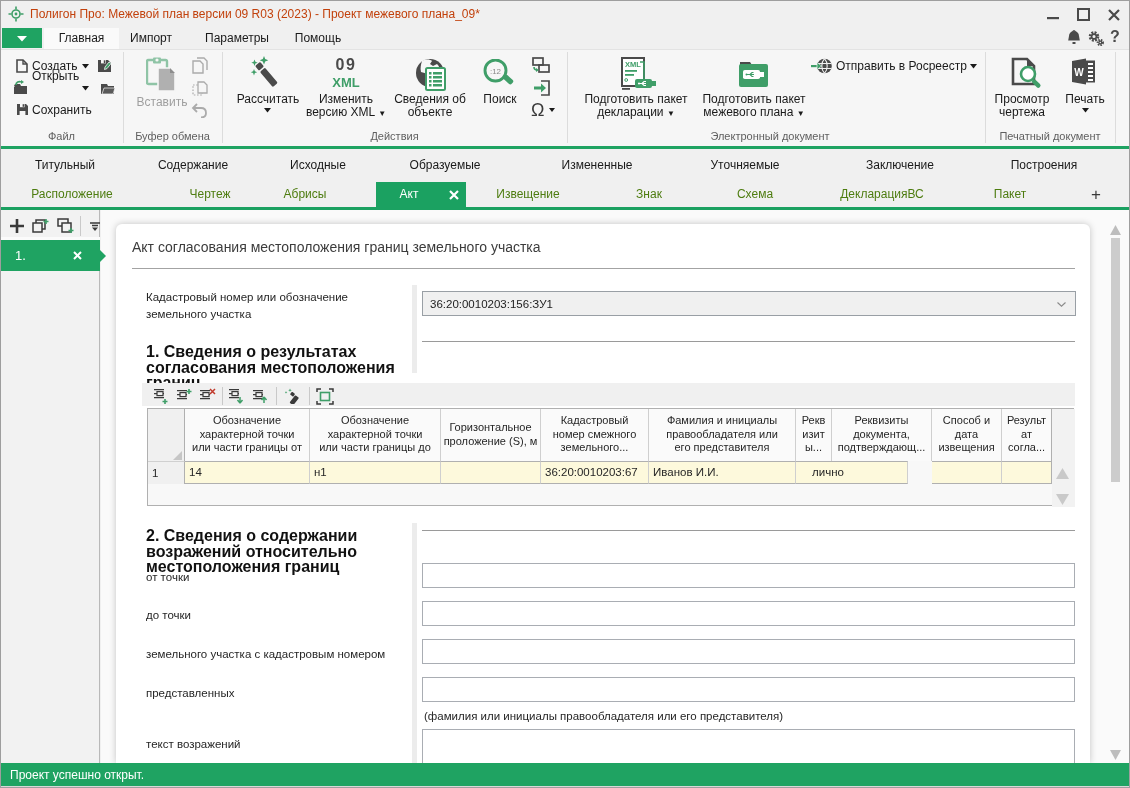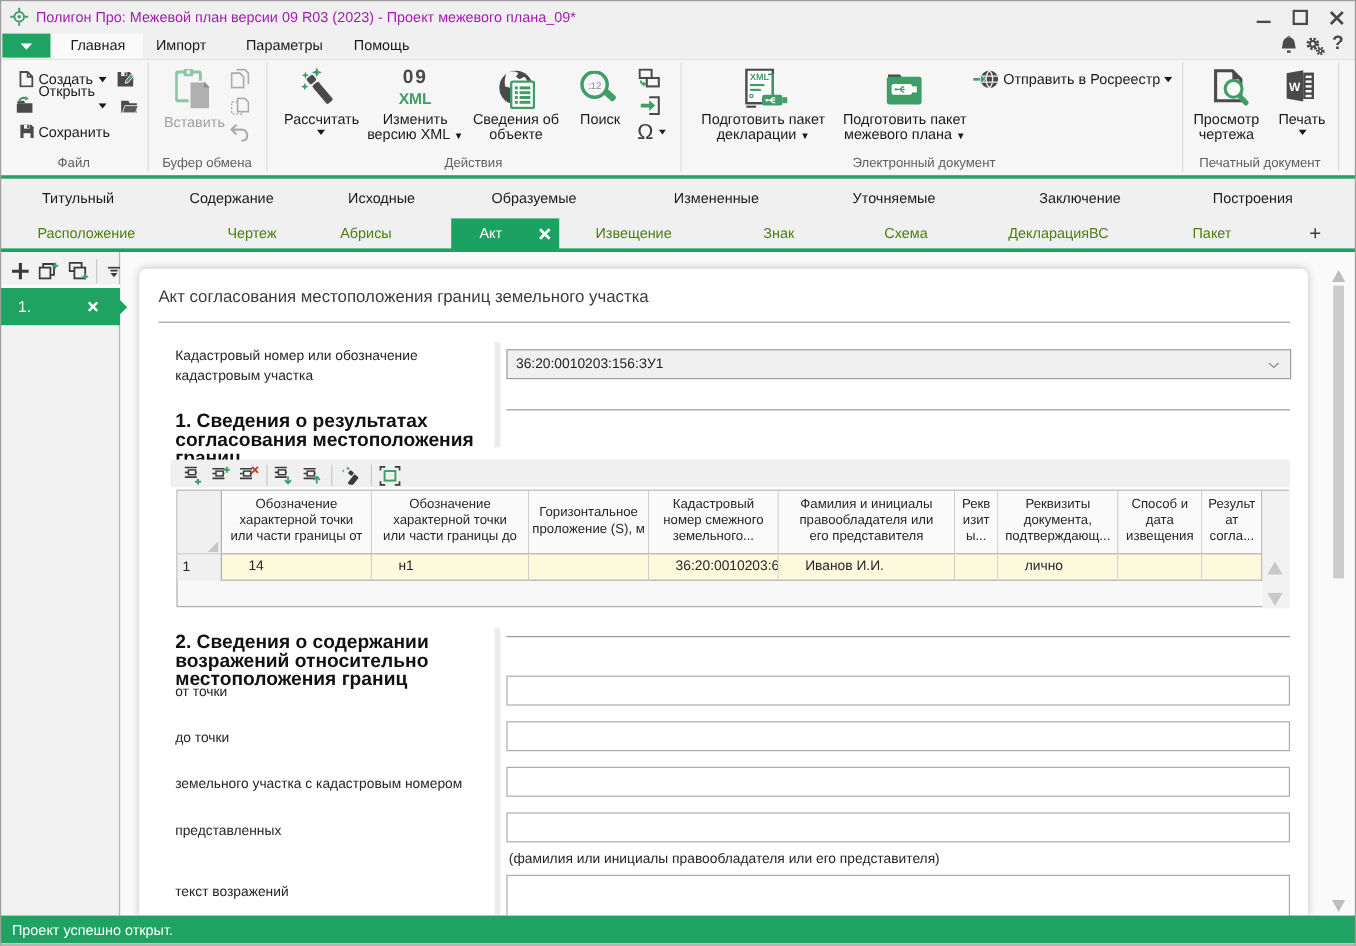--- a/index.html
+++ b/index.html
@@ -4,21 +4,21 @@
 <style>
 * { margin:0; padding:0; box-sizing:border-box; }
 html,body { width:1130px; height:788px; overflow:hidden; }
 body { font-family:"Liberation Sans", sans-serif; background:#f0f0f0; position:relative;
        box-shadow: inset 0 0 0 1px #9b9b9b; }
 .abs { position:absolute; }
 svg.abs, div.icoz { z-index:6; }
 svg { display:block; }
 
 #titlebar { left:0; top:0; width:1130px; height:28px; background:#f0f0f0; }
-#title-text { left:30px; top:0; height:28px; line-height:28px; font-size:12px; color:#a21caf; }
+#title-text { left:30px; top:0; height:28px; line-height:28px; font-size:12px; color:#c2410c; }
 
 #menurow { left:0; top:28px; width:1130px; height:21px; background:#f0f0f0; }
 #menubtn { left:2px; top:28px; width:40px; height:20px; background:#1fa362; }
 #menubtn svg { margin:8px auto 0; }
 .menutab { top:28px; height:21px; line-height:21px; font-size:12px; color:#1a1a1a; text-align:center; }
 #mt-active { left:44px; top:28px; width:75px; height:21px; background:#fafafa; }
 
 #ribbon { left:0; top:49px; width:1130px; height:97px; background:#f6f6f6; border-top:1px solid #e3e3e3;}
 .rsep { top:52px; width:1px; height:91px; background:#dcdcdc; }
 .rlabel { top:130px; height:13px; font-size:11px; color:#5f5f5f; text-align:center; }
@@ -49,21 +49,21 @@
 #combo { left:422px; top:291px; width:654px; height:25px; background:#f0f0f0; border:1px solid #999fa5; }
 #combo .val { position:absolute; left:7px; top:0; line-height:24px; font-size:11.5px; color:#222; }
 .inp { left:422px; width:653px; height:25px; background:#fff; border:1px solid #a9adb3; }
 
 #ttoolbar { left:142px; top:383px; width:933px; height:23px; background:#f0f0f0; }
 #tbl { left:147px; top:408px; width:927px; height:98px; border:1px solid #b0b0b0; background:#f8f8f8; }
 .th { position:absolute; top:0; height:52px; background:#fafafa; border-right:1px solid #cfcfcf;
       font-size:11px; color:#262626; text-align:center; line-height:13.5px; padding-top:5px; }
 .td { position:absolute; top:52px; height:23px; background:#fdf9dc; border-right:1px solid #cfcfcf;
       border-top:1px solid #b0b0b0; border-bottom:1px solid #b0b0b0; font-size:11.5px; color:#262626;
-      line-height:21px; padding-left:22px; white-space:nowrap; overflow:hidden; }
+      line-height:21px; padding-left:4px; white-space:nowrap; overflow:hidden; }
 
 #statusbar { left:0; top:763px; width:1130px; height:25px; background:#1fa362; border-bottom:2px solid #d8d8d8; }
 #statusbar span { position:absolute; left:10px; line-height:25px; font-size:12px; color:#fff; }
 </style>
 </head>
 <body>
 
 <div class="abs" id="titlebar"></div>
 <div class="abs" id="title-text">Полигон Про: Межевой план версии 09 R03 (2023) - Проект межевого плана_09*</div>
 <svg class="abs" style="left:8px;top:6px;" width="16" height="16" viewBox="0 0 16 16">
@@ -383,21 +383,21 @@
 <svg style="position:absolute;left:73px;top:11px;" width="9" height="9" viewBox="0 0 9 9">
       <path d="M1,1 L8,8 M8,1 L1,8" stroke="#fff" stroke-width="2"></path>
     </svg>
 </div>
 <svg class="abs" style="left:99px;top:249px;" width="7" height="14">
     <polygon points="0,0 7,7 0,14" fill="#1fa362"></polygon>
   </svg>
 
 <div class="abs" id="cardtitle">Акт согласования местоположения границ земельного участка</div>
 <div class="abs hline" style="left:132px;top:268px;width:943px;"></div>
-<div class="abs lbl" style="left:146px;top:289px;width:260px;">Кадастровый номер или обозначение кадастровым участка</div>
+<div class="abs lbl" style="left:146px;top:289px;width:260px;">Кадастровый номер или обозначение земельного участка</div>
 <div class="abs vdiv" style="top:285px;height:88px;"></div>
 <div class="abs" id="combo">
     <span class="val">36:20:0010203:156:ЗУ1</span>
 <svg style="position:absolute;right:9px;top:10px;" width="9" height="5">
       <path d="M0.5,0.5 L4.5,4.2 L8.5,0.5" stroke="#8a8a8a" stroke-width="1.1" fill="none"></path>
     </svg>
 </div>
 <div class="abs hline" style="left:422px;top:341px;width:653px;background:#9a9a9a;"></div>
 <div class="abs blbl" style="left:146px;top:344px;width:260px;">1. Сведения о результатах согласования местоположения границ</div>
 
@@ -419,21 +419,21 @@
   <div class="th" style="left:784px;width:70px;">Способ и<br>дата<br>извещения</div>
   <div class="th" style="left:684px;width:100px;">Реквизиты<br>документа,<br>подтверждающ...</div>
   <div class="th" style="left:854px;width:50px;border-right:1px solid #b0b0b0;">Результ<br>ат<br>согла...</div>
 
   <div class="td" style="left:37px;width:125px;">14</div>
   <div class="td" style="left:162px;width:131px;">н1</div>
   <div class="td" style="left:293px;width:100px;"></div>
   <div class="td" style="left:393px;width:108px;">36:20:0010203:67</div>
   <div class="td" style="left:501px;width:147px;">Иванов И.И.</div>
   <div class="td" style="left:648px;width:36px;"></div>
-  <div class="td" style="left:684px;width:100px;">лично</div>
+  <div class="td" style="left:660px;width:100px;">лично</div>
   <div class="td" style="left:784px;width:70px;"></div>
   <div class="td" style="left:854px;width:50px;border-right:1px solid #b0b0b0;"></div>
 
   <div style="position:absolute;left:904px;top:0;width:23px;height:98px;background:#f2f2f2;"></div>
   <svg style="position:absolute;left:908px;top:59px;" width="13" height="11">
       <polygon points="6.5,0 13,11 0,11" fill="#c9c9c9"></polygon>
     </svg>
   <svg style="position:absolute;left:908px;top:85px;" width="13" height="11">
       <polygon points="0,0 13,0 6.5,11" fill="#c9c9c9"></polygon>
     </svg>

